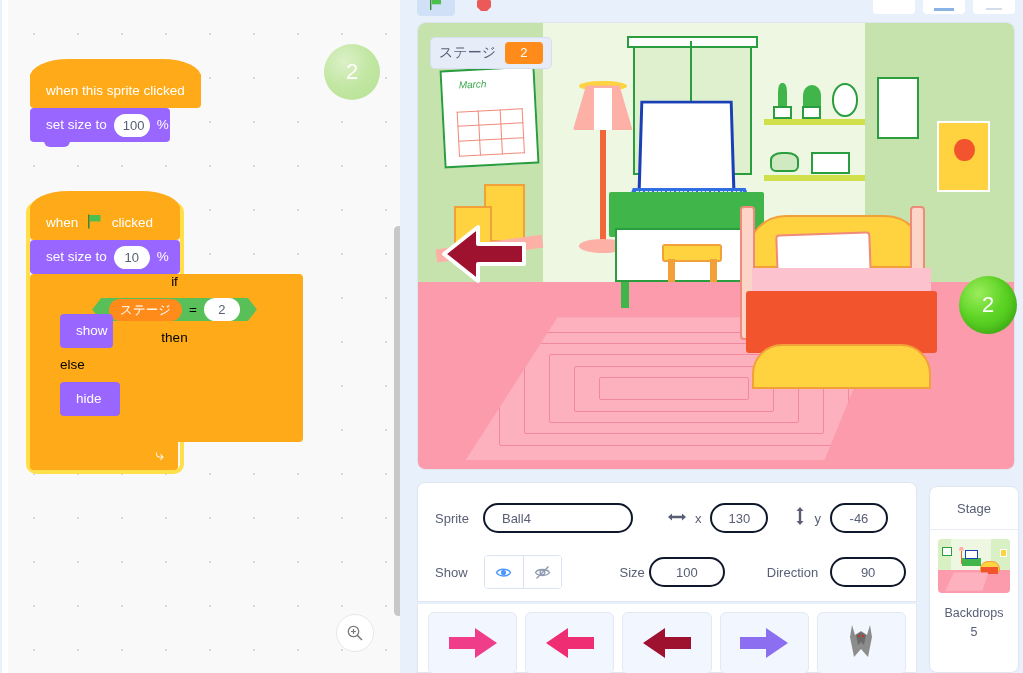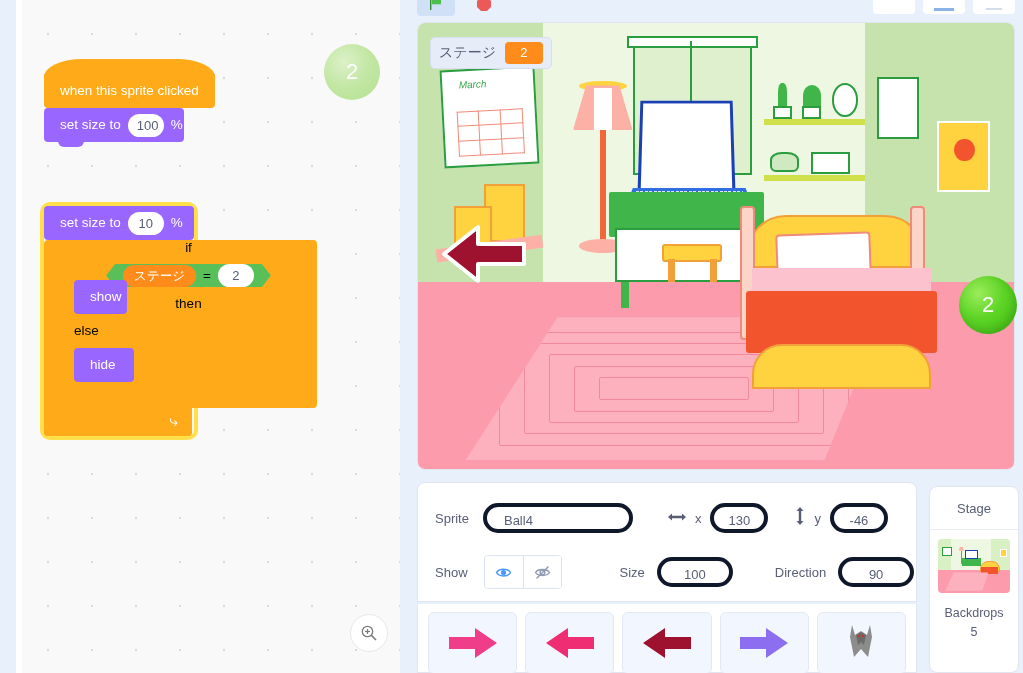--- a/index.html
+++ b/index.html
@@ -6,21 +6,21 @@
   html, body {
     width: 1023px; height: 673px;
     overflow: hidden;
     font-family: "Liberation Sans", sans-serif;
     background: #e8f0fc;
   }
   .app { position: relative; width: 1023px; height: 673px; }
 
   
   .code-area {
-    position: absolute; left: 16px; top: 0; width: 400px; height: 673px;
+    position: absolute; left: 2px; top: 0; width: 400px; height: 673px;
     background: #f9f9f9;
     background-image: radial-gradient(circle, #d9d9d9 1px, transparent 1px);
     background-size: 44px 44px;
     background-position: 10px 12px;
     overflow: hidden;
   }
   .code-left-edge {
     position: absolute; left: 0; top: 0; width: 6px; height: 673px;
     background: #fff;
   }
@@ -248,21 +248,21 @@
     position:absolute; left:17px; top:482px;
     width:500px; height:120px;
     background:#fff; border:1px solid #e0e5ef;
     border-radius:8px 8px 0 0;
   }
   .row { display:flex; align-items:center; }
   .row1 { position:absolute; left:17px; top:20px; gap:0; }
   .row2 { position:absolute; left:17px; top:72px; }
   .lbl { font-size:13px; color:#575e75; }
   .field {
-    background:#fff; border:4px solid #0f172a; border-radius:16px;
+    background:#fff; border:2px solid #0f172a; border-radius:16px;
     height:30px; line-height:28px; text-align:center;
     font-size:13px; color:#575e75;
   }
   .field-name { width:150px; text-align:left; padding-left:17px; border-radius:16px; }
   .field-num { width:58px; }
   .showtoggle { display:flex; border:1px solid #d9e3f2; border-radius:4px; overflow:hidden; }
   .showbtn { width:38px; height:32px; display:flex; align-items:center; justify-content:center; background:#fff; }
   .showbtn + .showbtn { border-left:1px solid #d9e3f2; }
 
   
@@ -308,20 +308,30 @@
       </div>
       <div class="blk blk-cmd" style="width:140px;">
         <span>set size to</span>
         <span class="oval-white">100</span>
         <span>%</span>
         <span class="notch" style="background:#9966ff;"></span>
       </div>
     </div>
 
     <div class="stack glow-wrap" style="left:28px; top:206px; width:150px;">
+      <div class="blk blk-hat" style="width:150px;">
+        <span>when</span>
+        <span style="display:inline-block;vertical-align:-2px;margin:0 5px;">
+          <svg width="16" height="15" viewBox="0 0 16 15">
+            <rect x="1" y="0.5" width="1.6" height="14" fill="#3a8a3a"></rect>
+            <path d="M3 1 L13.5 1 L13.5 7.5 L3 7.5 Z" fill="#4cbf4c"></path>
+          </svg>
+        </span>
+        <span>clicked</span>
+      </div>
 
       <div class="blk blk-cmd" style="width:150px;">
         <span>set size to</span>
         <span class="oval-white">10</span>
         <span>%</span>
       </div>
 
       <div class="c-forever" style="width:148px;">
 
         <div class="c-inner">
@@ -529,21 +539,21 @@
           </span>
           <span class="showbtn">
             <svg width="17" height="17" viewBox="0 0 17 17">
               <path d="M1.5 8.5 C4 4.5, 13 4.5, 15.5 8.5 C13 12.5, 4 12.5, 1.5 8.5 Z" fill="none" stroke="#8f9bb3" stroke-width="1.4"></path>
               <circle cx="8.5" cy="8.5" r="2.4" fill="none" stroke="#8f9bb3" stroke-width="1.4"></circle>
               <line x1="2.5" y1="14.5" x2="14.5" y2="2.5" stroke="#8f9bb3" stroke-width="1.5"></line>
             </svg>
           </span>
         </span>
 
-        <span class="lbl" style="margin-left:58px;margin-right:12px;">Size</span>
+        <span class="lbl" style="margin-left:58px;margin-right:4px;">Size</span>
         <span class="field" style="width:76px;">100</span>
 
         <span class="lbl" style="margin-left:42px;margin-right:12px;">Direction</span>
         <span class="field" style="width:76px;">90</span>
       </div>
     </div>
 
     <div class="sprite-list">
       <div class="sprite-thumb">
         <svg width="56" height="34" viewBox="0 0 56 34">

